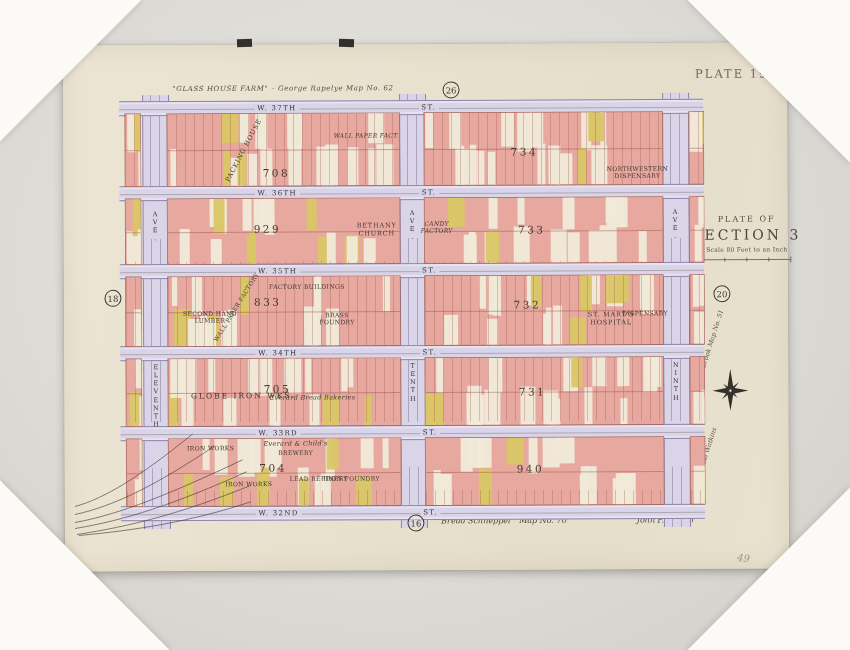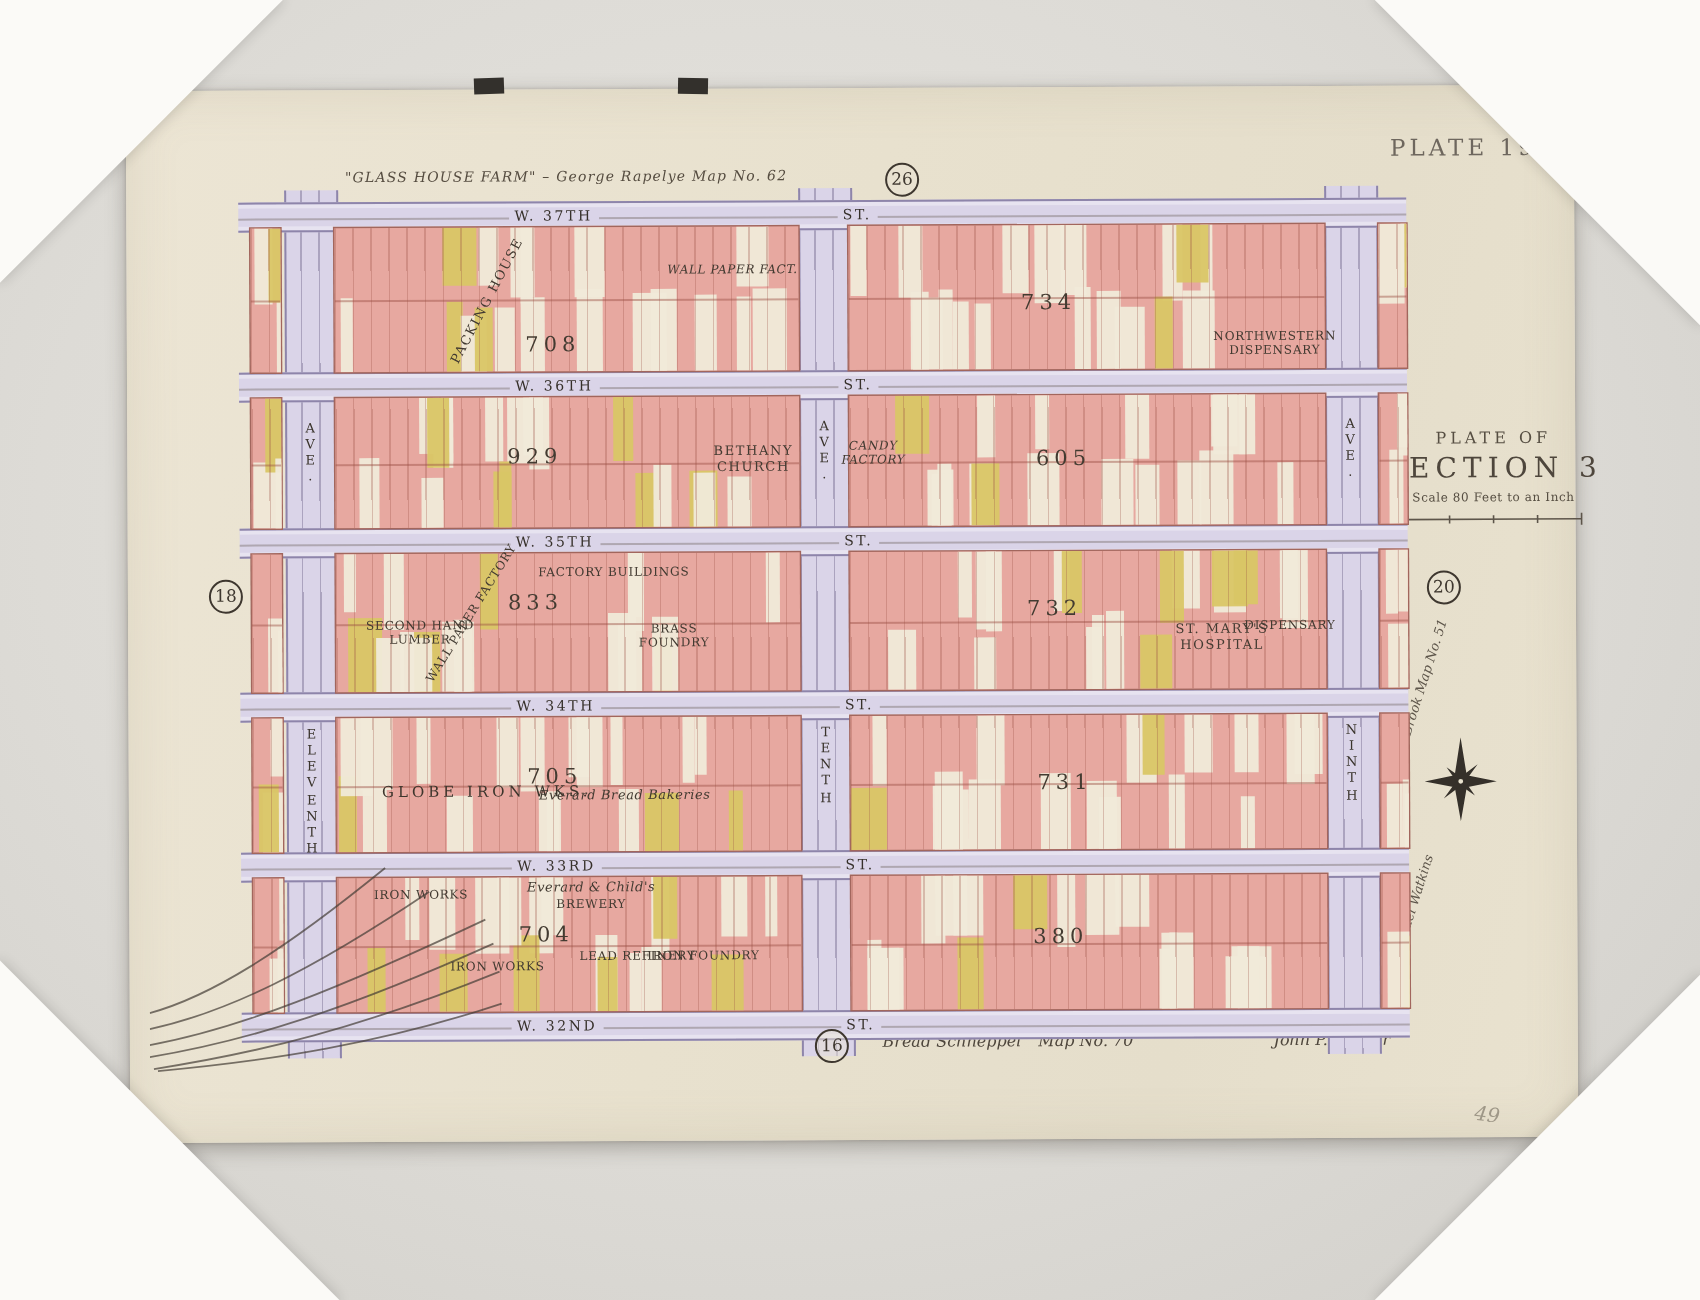--- a/index.html
+++ b/index.html
@@ -252,21 +252,21 @@
         <div class="patch" style="left: 9.84729%; width: 16.802px; top: 0px; height: 44.5246%; background: rgb(217, 198, 102);"></div>
         <div class="patch" style="left: 39.2432%; width: 6.14189px; top: 0px; height: 41.1749%; background: rgb(240, 234, 217);"></div>
         <div class="patch" style="left: 16.5296%; width: 12.5242px; bottom: 0px; height: 43.286%; background: rgb(240, 234, 217);"></div>
         <div class="patch" style="left: 37.2636%; width: 16.7335px; bottom: 0px; height: 55.7626%; background: rgb(240, 234, 217);"></div>
         <div class="patch" style="left: 60.0395%; width: 11.9306px; bottom: 0px; height: 46.1135%; background: rgb(240, 234, 217);"></div>
         <div class="patch" style="left: 68.8337%; width: 11.6916px; bottom: 0px; height: 49.1202%; background: rgb(240, 234, 217);"></div>
         <div class="patch" style="left: 25.7639%; width: 13.7332px; bottom: 0px; height: 48.4697%; background: rgb(217, 198, 102);"></div>
         <div class="patch" style="left: 17.0265%; width: 10.4135px; bottom: 0px; height: 40.7699%; background: rgb(240, 234, 217);"></div>
         <div class="patch" style="left: 52.9526%; width: 16.3222px; bottom: 0px; height: 51.4755%; background: rgb(240, 234, 217);"></div>
         <div class="patch" style="left: 89.7794%; width: 8.36172px; bottom: 0px; height: 47.1867%; background: rgb(240, 234, 217);"></div>
-        <div class="block-number" style="left: 45%; top: 49%;">605</div>
+        <div class="block-number" style="left: 45%; top: 49%;">733</div>
       </div>
       <div class="block" style="left: 104px; top: 232px; width: 232px; height: 69px;">
         <div class="patch" style="left: 2.64201%; width: 16.9915px; bottom: 0px; height: 53.6205%; background: rgb(217, 198, 102);"></div>
         <div class="patch" style="left: 63.3503%; width: 6.43532px; top: 0px; height: 46.9868%; background: rgb(240, 234, 217);"></div>
         <div class="patch" style="left: 13.6364%; width: 7.06359px; bottom: 0px; height: 44.088%; background: rgb(240, 234, 217);"></div>
         <div class="patch" style="left: 25.2282%; width: 8.5544px; bottom: 0px; height: 52.54%; background: rgb(240, 234, 217);"></div>
         <div class="patch" style="left: 62.7201%; width: 8.69905px; top: 0px; height: 57.0916%; background: rgb(240, 234, 217);"></div>
         <div class="patch" style="left: 58.6015%; width: 14.3089px; bottom: 0px; height: 56.3477%; background: rgb(240, 234, 217);"></div>
         <div class="patch" style="left: 8.57829%; width: 14.5865px; bottom: 0px; height: 38.9511%; background: rgb(240, 234, 217);"></div>
         <div class="patch" style="left: 17.0116%; width: 12.5415px; bottom: 0px; height: 43.4423%; background: rgb(217, 198, 102);"></div>
@@ -378,21 +378,21 @@
         <div class="patch" style="left: 21.313%; width: 14.9347px; top: 0px; height: 44.9953%; background: rgb(240, 234, 217);"></div>
         <div class="patch" style="left: 34.0001%; width: 16.6321px; top: 0px; height: 40.8781%; background: rgb(217, 198, 102);"></div>
         <div class="patch" style="left: 4.30923%; width: 13.7059px; bottom: 0px; height: 46.6897%; background: rgb(240, 234, 217);"></div>
         <div class="patch" style="left: 78.3789%; width: 7.00572px; bottom: 0px; height: 38.1937%; background: rgb(240, 234, 217);"></div>
         <div class="patch" style="left: 81.1159%; width: 17.3154px; bottom: 0px; height: 46.2702%; background: rgb(240, 234, 217);"></div>
         <div class="patch" style="left: 81.0627%; width: 13.934px; bottom: 0px; height: 39.3252%; background: rgb(240, 234, 217);"></div>
         <div class="patch" style="left: 22.3521%; width: 12.5469px; bottom: 0px; height: 53.546%; background: rgb(217, 198, 102);"></div>
         <div class="patch" style="left: 79.6789%; width: 14.4597px; bottom: 0px; height: 45.6298%; background: rgb(240, 234, 217);"></div>
         <div class="patch" style="left: 67.0153%; width: 11.9739px; bottom: 0px; height: 57.3272%; background: rgb(240, 234, 217);"></div>
         <div class="patch" style="left: 43.3106%; width: 8.92212px; top: 0px; height: 54.0932%; background: rgb(240, 234, 217);"></div>
-        <div class="block-number" style="left: 44%; top: 46%;">380</div>
+        <div class="block-number" style="left: 44%; top: 46%;">940</div>
       </div>
       <div class="block" style="left: 62px; top: 69px; width: 15px; height: 72px;">
         <div class="patch" style="left: 84.6782%; width: 8.32114px; bottom: 0px; height: 49.4191%; background: rgb(240, 234, 217);"></div>
         <div class="patch" style="left: 16.1901%; width: 8.66833px; top: 0px; height: 52.8477%; background: rgb(240, 234, 217);"></div>
         <div class="patch" style="left: 62.2123%; width: 9.34956px; top: 0px; height: 51.8014%; background: rgb(217, 198, 102);"></div>
       </div>
       <div class="block" style="left: 626px; top: 69px; width: 14px; height: 72px;">
         <div class="patch" style="left: 81.3307%; width: 8.44314px; top: 0px; height: 44.1574%; background: rgb(240, 234, 217);"></div>
         <div class="patch" style="left: 2.69531%; width: 12.1952px; top: 0px; height: 55.6639%; background: rgb(240, 234, 217);"></div>
         <div class="patch" style="left: 92.2587%; width: 8.35106px; top: 0px; height: 44.3852%; background: rgb(217, 198, 102);"></div>

